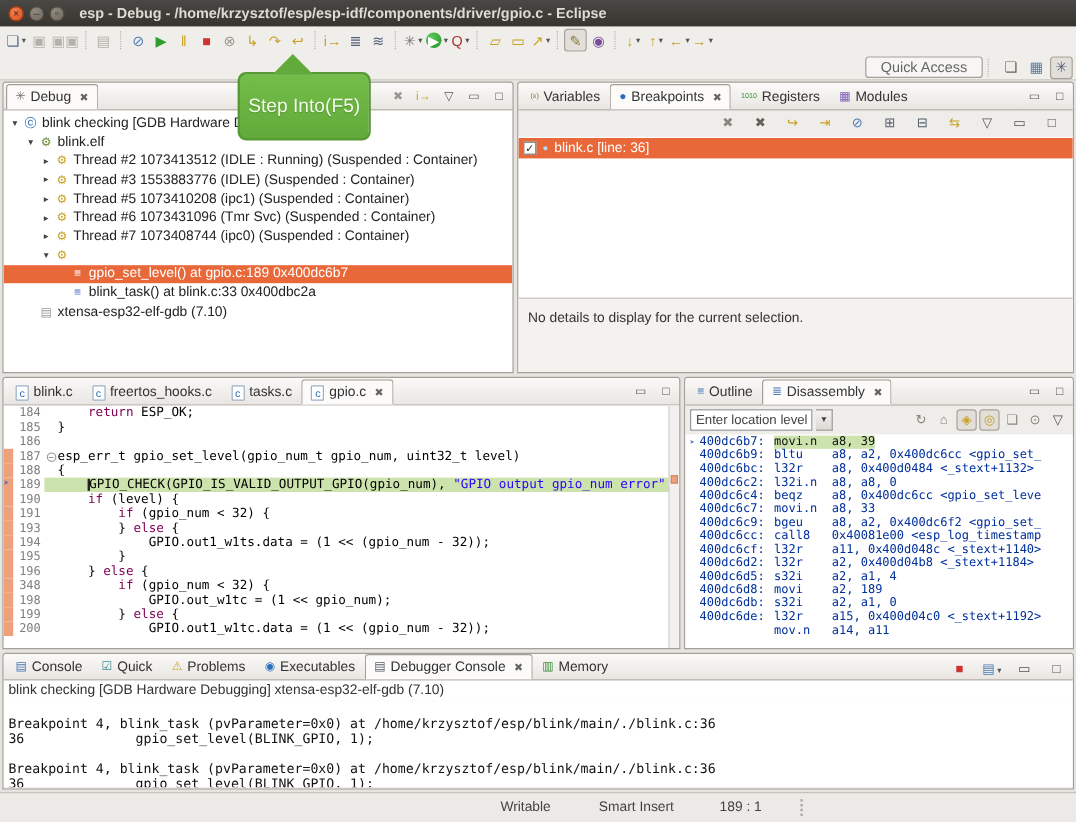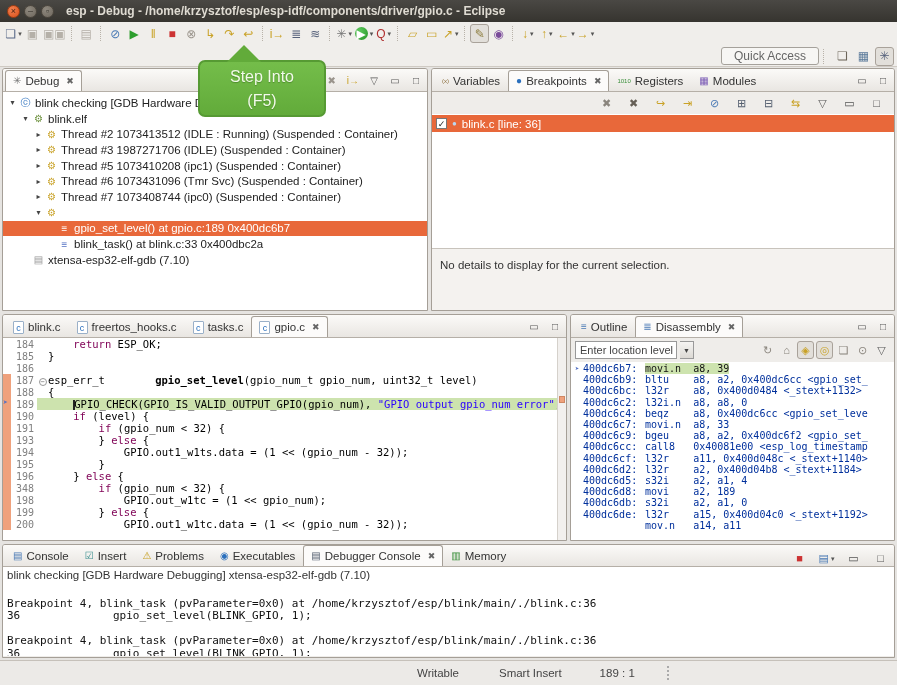--- a/index.html
+++ b/index.html
@@ -67,21 +67,21 @@
   .ann.chg{background:#efa17c;}
   .ann .arrow{position:absolute;left:0;top:1px;font-size:8px;color:#5472c4;line-height:1;}
   .lnum{width:26px;text-align:right;color:#808080;padding-right:3px;flex:none;font-size:10px;}
   .cwrap{flex:1;display:flex;height:100%;align-items:center;margin-right:9px;}
   .cwrap.cur{background:#cde3ae;}
   .fold{width:11px;flex:none;text-align:center;}
   .fold .fm{display:inline-block;width:8px;height:8px;border:1px solid #999;border-radius:50%;font-size:7px;line-height:6px;color:#666;background:#fff;}
   .code{white-space:pre;color:#000;}
   .code .kw{color:#7f0055;font-weight:normal;}
   .code .str{color:#2a00ff;}
-  .code .fn{font-weight:bold;margin-left:44px;}
+  .code .fn{font-weight:normal;}
   .caret{display:inline-block;width:2px;height:10px;background:#222;vertical-align:middle;margin-right:-1px;}
   .ruler{position:absolute;right:0;top:0;width:9px;height:100%;background:#f2f0ee;border-left:1px solid #d5d1cb;}
   .ruler .mark{position:absolute;right:1px;width:6px;height:7px;background:#efa17c;border:1px solid #cf8763;}
 
   
   .asmtools{height:24px;display:flex;align-items:center;gap:3px;padding:0 4px;background:#efedea;}
   .combo{width:102px;height:18px;border:1px solid #999;background:#fff;font-size:11px;color:#444;display:flex;align-items:center;padding-left:4px;overflow:hidden;white-space:nowrap;}
   .cbtn{width:14px;height:18px;border:1px solid #999;border-left:none;background:linear-gradient(#f5f4f2,#dcd9d4);font-size:7px;color:#444;display:flex;align-items:center;justify-content:center;}
   .asmtools .tbi{height:18px;min-width:17px;}
   .asmtools .g{font-size:11px;}
@@ -96,21 +96,21 @@
   .ctools .g{font-size:11px;}
   .chead{height:17px;background:#fff;font-size:11.5px;color:#333;padding:2px 0 0 4px;border-bottom:0;}
   .cbody{background:#fff;height:calc(100% - 40px);font-family:"DejaVu Sans Mono",monospace;font-size:11px;line-height:12.5px;padding:1px 0 0 4px;white-space:pre;color:#111;overflow:hidden;}
 
   
   .statusbar{position:absolute;left:0;top:660px;width:897px;height:25px;background:#eceae7;border-top:1px solid #c6c1ba;display:flex;align-items:center;font-size:11.5px;color:#444;}
   .stitem{flex:none;}
   .shandle{width:4px;height:14px;border-left:2px dotted #aaa;margin-left:32px;}
 
   
-  .tooltip{position:absolute;left:198px;top:60px;width:128px;height:57px;background:linear-gradient(#74bd4a,#62ab3a);border:2px solid #569a33;border-radius:7px;z-index:50;display:flex;flex-direction:column;align-items:center;justify-content:center;color:#f2fae9;font-size:16px;line-height:24px;text-shadow:0 1px 1px #4e8c2e;}
+  .tooltip{position:absolute;left:198px;top:60px;width:111px;height:57px;background:linear-gradient(#74bd4a,#62ab3a);border:2px solid #569a33;border-radius:7px;z-index:50;display:flex;flex-direction:row;align-items:center;justify-content:center;color:#f2fae9;font-size:16px;line-height:24px;text-shadow:0 1px 1px #4e8c2e;}
   .tooltip .tri{position:absolute;top:-17px;left:27px;width:0;height:0;border-left:17px solid transparent;border-right:17px solid transparent;border-bottom:17px solid #62ab3a;}
 </style>
 </head>
 <body>
 
 <div class="app">
 
   <div class="titlebar">
     <div class="winbtns">
       <span class="winbtn close">×</span>
@@ -276,21 +276,21 @@
           <span>blink.elf</span>
         </div>
         <div class="trow" style="padding-left: 30px;">
           <span class="exp">▸</span>
           <span class="ticn" style="color: rgb(201, 162, 39);">⚙</span>
           <span>Thread #2 1073413512 (IDLE : Running) (Suspended : Container)</span>
         </div>
         <div class="trow" style="padding-left: 30px;">
           <span class="exp">▸</span>
           <span class="ticn" style="color: rgb(201, 162, 39);">⚙</span>
-          <span>Thread #3 1987271706 (IDLE) (Suspended : Container)</span>
+          <span>Thread #3 1553883776 (IDLE) (Suspended : Container)</span>
         </div>
         <div class="trow" style="padding-left: 30px;">
           <span class="exp">▸</span>
           <span class="ticn" style="color: rgb(201, 162, 39);">⚙</span>
           <span>Thread #5 1073410208 (ipc1) (Suspended : Container)</span>
         </div>
         <div class="trow" style="padding-left: 30px;">
           <span class="exp">▸</span>
           <span class="ticn" style="color: rgb(201, 162, 39);">⚙</span>
           <span>Thread #6 1073431096 (Tmr Svc) (Suspended : Container)</span>
@@ -637,21 +637,21 @@
 
   <div class="panel" style="left:2px;top:544px;width:893px;height:114px;border-radius:3px 3px 0 0;">
     <div class="tabrow" style="height:22px;">
       <span style="display:flex;align-items:flex-end;height:100%;">
           <div class="tab">
             <span class="tic" style="color: rgb(74, 122, 181);">▤</span>
             <span>Console</span>
           </div>
           <div class="tab">
             <span class="tic" style="color: rgb(58, 143, 143);">☑</span>
-            <span>Insert</span>
+            <span>Quick</span>
           </div>
           <div class="tab">
             <span class="tic" style="color: rgb(201, 162, 39);">⚠</span>
             <span>Problems</span>
           </div>
           <div class="tab">
             <span class="tic" style="color: rgb(42, 111, 189);">◉</span>
             <span>Executables</span>
           </div>
           <div class="tab active">

